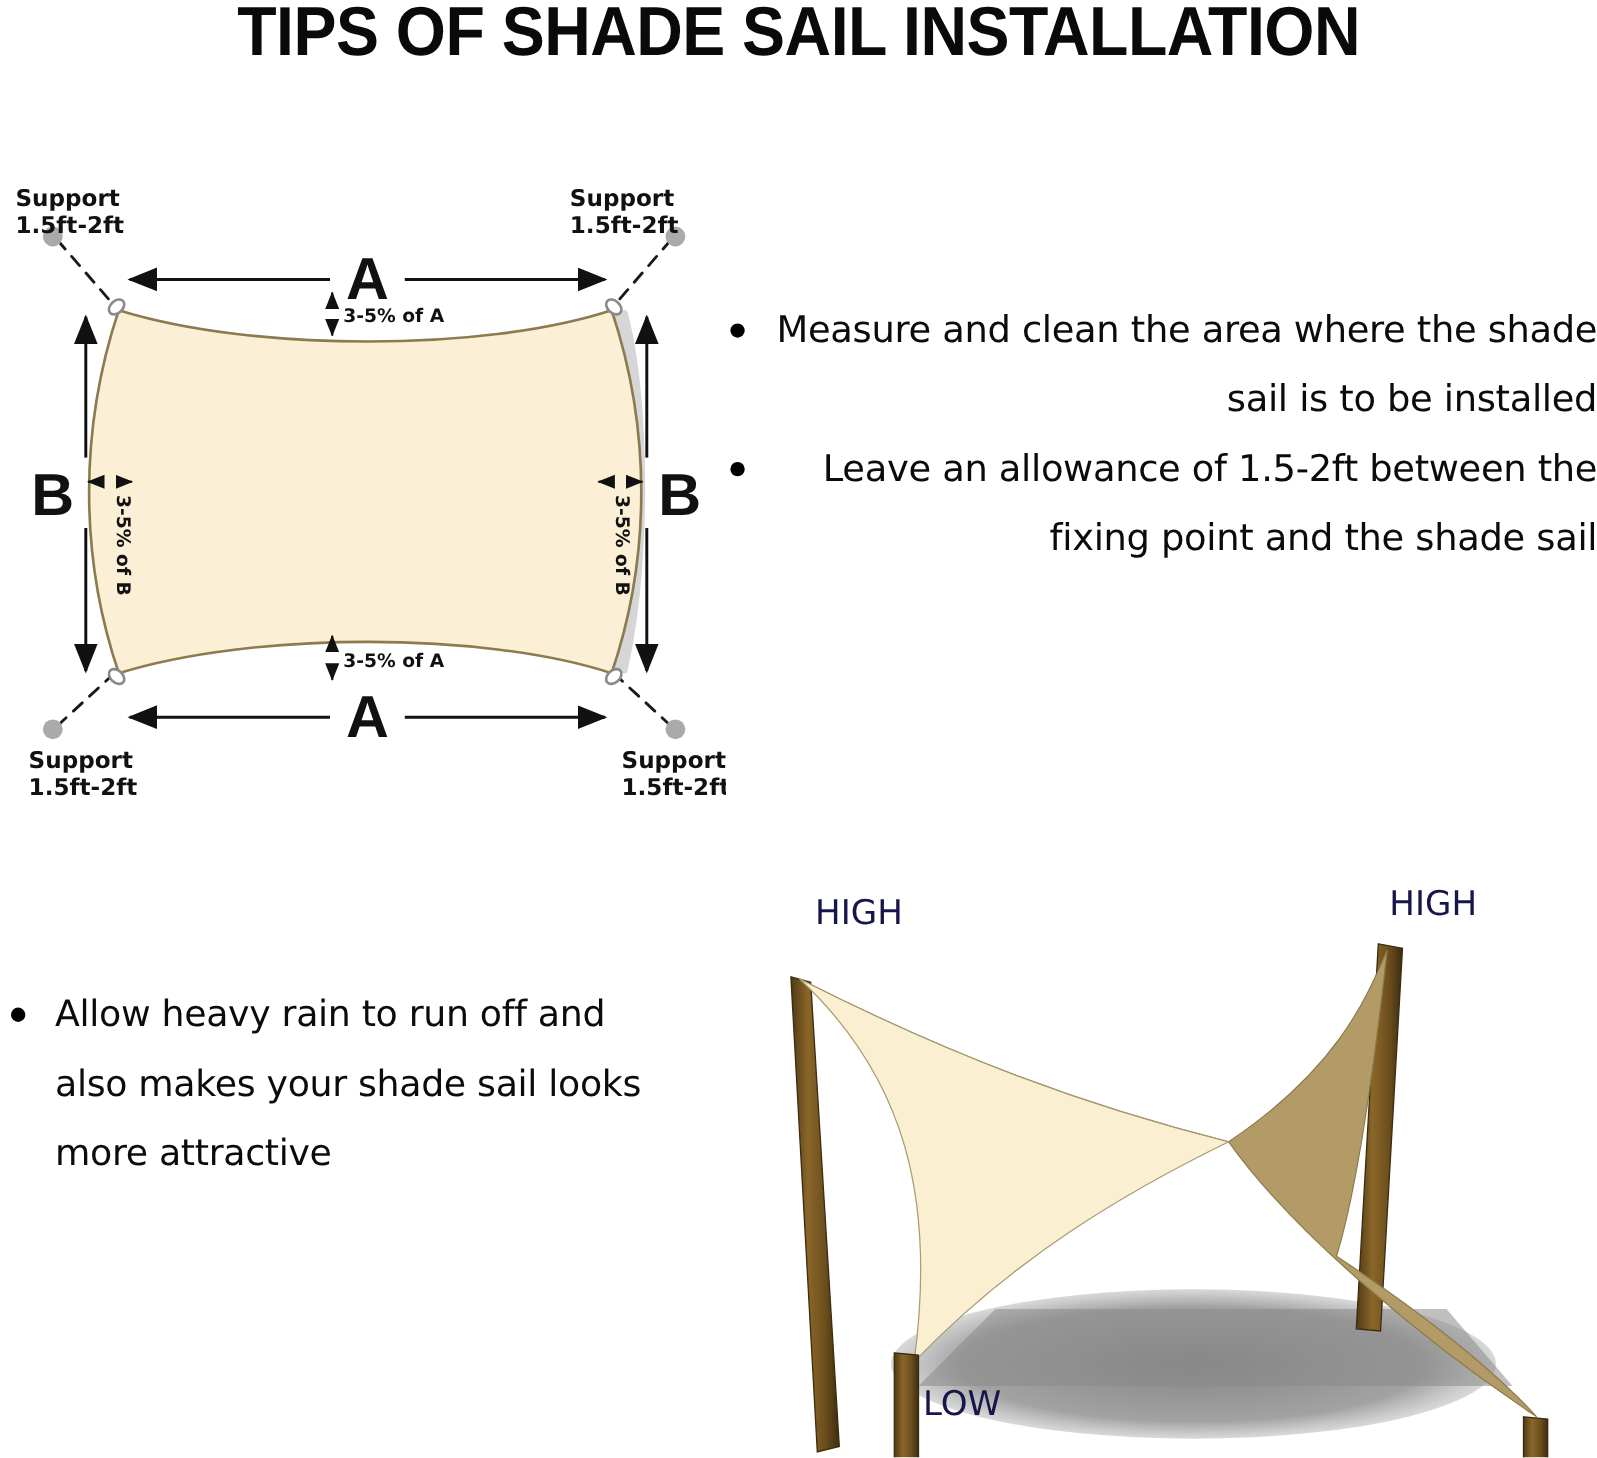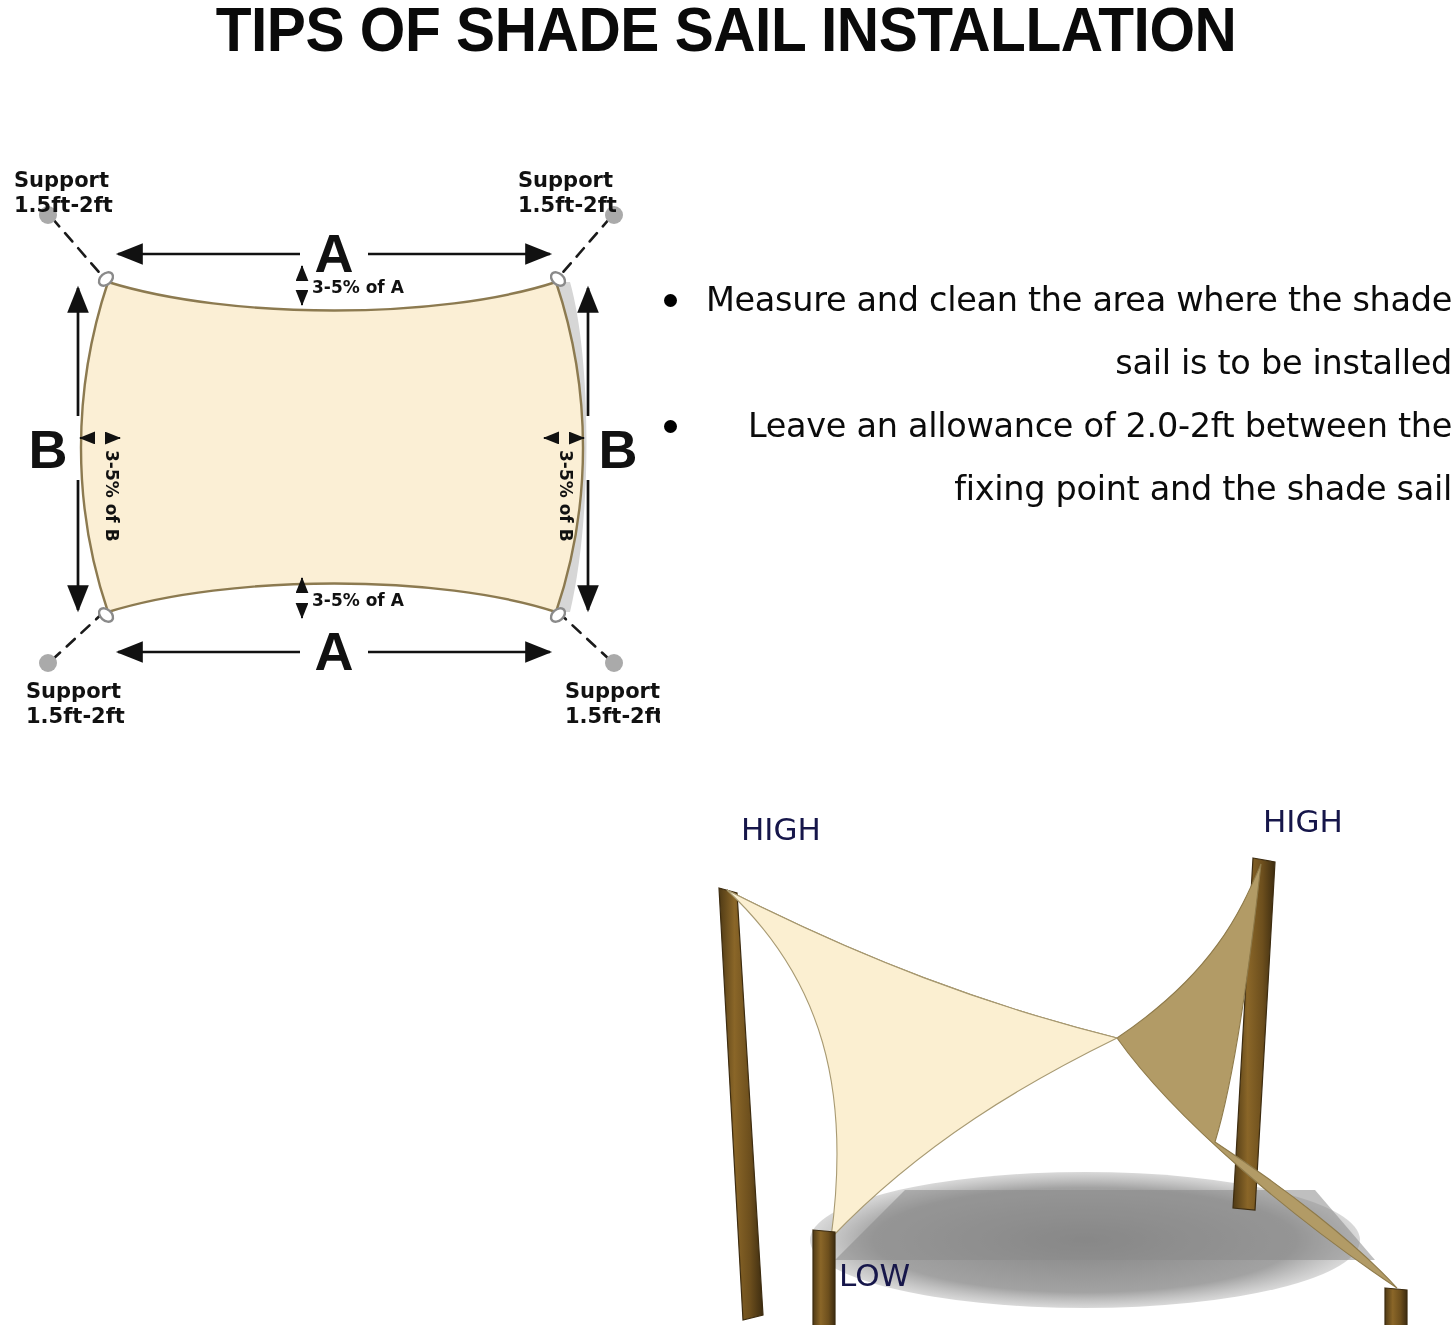--- a/index.html
+++ b/index.html
@@ -213,27 +213,31 @@
 </div>
 
 <div id="tips-right">
   <ul class="tip-list">
     <li class="tip-item">
       <span class="tip-bullet"></span>
       <span>Measure and clean the area where the shade sail is to be installed</span>
     </li>
     <li class="tip-item">
       <span class="tip-bullet"></span>
-      <span>Leave an allowance of 2.0-2ft between the fixing point and the shade sail</span>
+      <span>Leave an allowance of 1.5-2ft between the fixing point and the shade sail</span>
     </li>
   </ul>
 </div>
 
 <div id="tips-left">
   <ul class="tip-list">
+    <li class="tip-item">
+      <span class="tip-bullet"></span>
+      <span>Allow heavy rain to run off and also makes your shade sail looks more attractive</span>
+    </li>
   </ul>
 </div>
 
 <div id="diagram-hyper">
   <svg width="797" height="535" viewBox="0 0 797 535" xmlns="http://www.w3.org/2000/svg">
     <defs>
       <linearGradient id="postGrad" x1="0" y1="0" x2="1" y2="0">
         <stop offset="0%" stop-color="#4f3a15"></stop>
         <stop offset="35%" stop-color="#8a6628"></stop>
         <stop offset="70%" stop-color="#6d4f1d"></stop>

